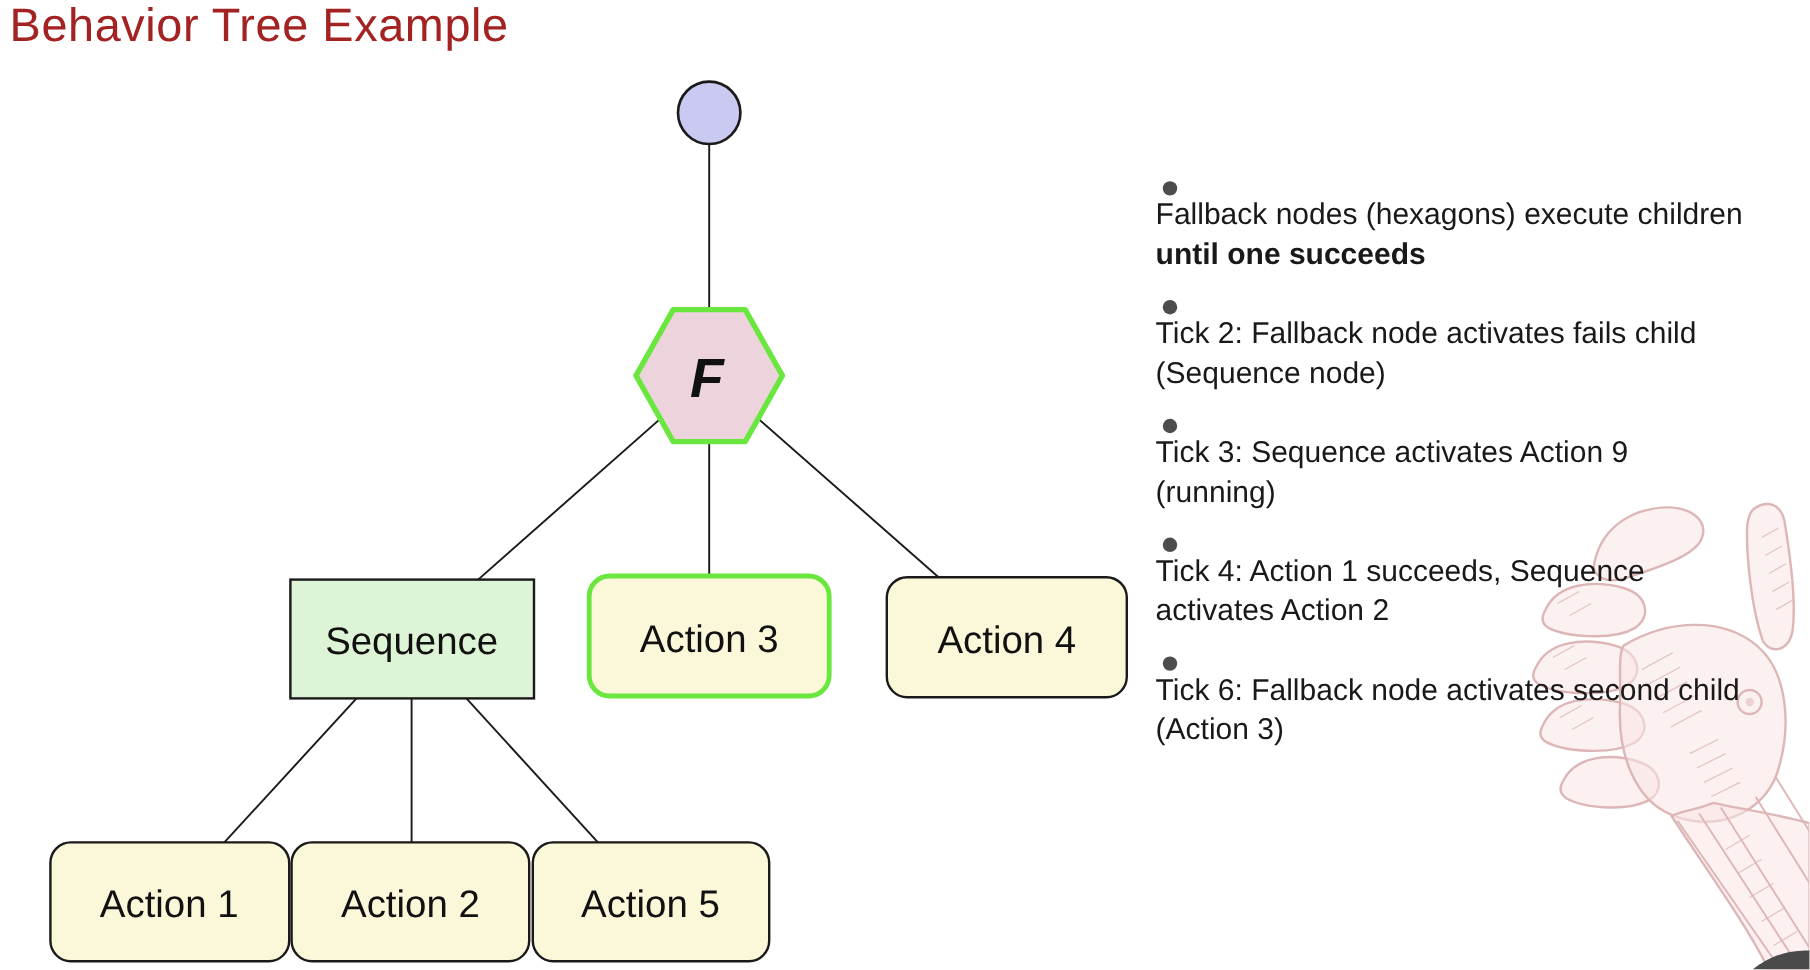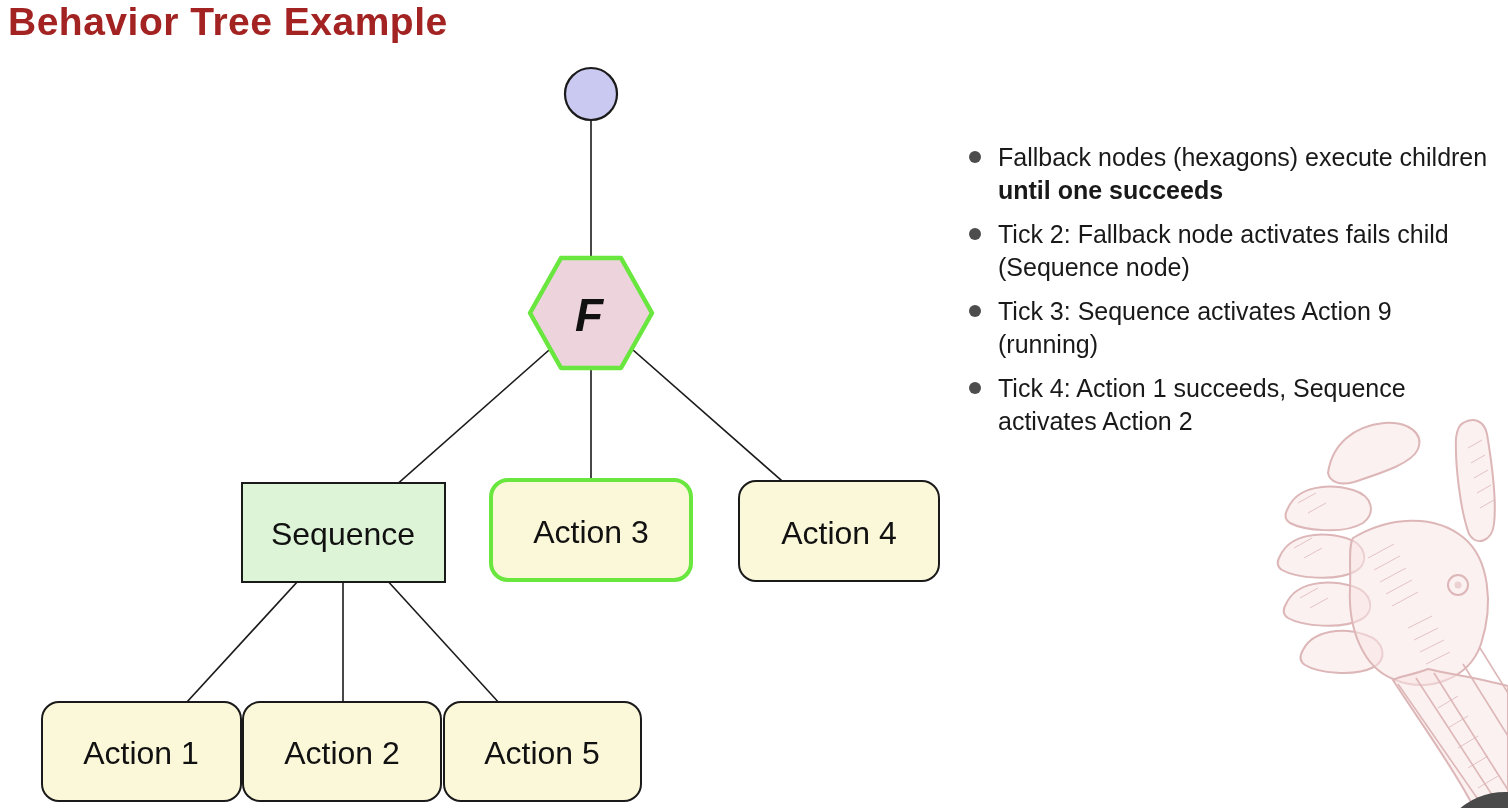--- a/index.html
+++ b/index.html
@@ -3,39 +3,40 @@
 <meta charset="utf-8">
 <style>
   html,body{margin:0;padding:0;}
   body{
     width:1508px;height:808px;position:relative;overflow:hidden;
     background:#ffffff;font-family:"Liberation Sans",sans-serif;
   }
   .slide-title{
     position:absolute;left:8px;top:0px;
     font-size:39px;color:#A32222;letter-spacing:0.5px;
-    font-weight:700;
+    font-weight:400;
   }
   .tree-svg{position:absolute;left:0;top:0;}
   .tree-svg text{
     font-family:"Liberation Sans",sans-serif;
     fill:#111111;
   }
   .node-label{font-size:32px;}
   .fallback-label{
     font-family:"Liberation Serif",serif;
     font-style:italic;font-size:46px;font-weight:700;
   }
   .bullet-list{
     position:absolute;left:963px;top:141px;width:545px;
     list-style:none;margin:0;padding:0;
   }
   .bullet-list li{
     display:flex;align-items:flex-start;
     margin-bottom:11px;
+    flex-direction:column;
   }
   .bullet-dot{
     flex:0 0 auto;width:12px;height:12px;border-radius:50%;
     background:#4D4D4D;margin:10px 17px 0 6px;
   }
   .bullet-text{
     margin:0;width:494px;
     font-size:25px;line-height:33px;color:#191919;
   }
   .bullet-text strong{font-weight:700;}
@@ -130,13 +131,17 @@
     <p class="bullet-text"><span>Tick 2: Fallback node activates fails child (Sequence node)</span></p>
   </li>
   <li>
     <span class="bullet-dot"></span>
     <p class="bullet-text"><span>Tick 3: Sequence activates Action 9 (running)</span></p>
   </li>
   <li>
     <span class="bullet-dot"></span>
     <p class="bullet-text"><span>Tick 4: Action 1 succeeds, Sequence activates Action 2</span></p>
   </li>
+  <li>
+    <span class="bullet-dot"></span>
+    <p class="bullet-text"><span>Tick 6: Fallback node activates second child (Action 3)</span></p>
+  </li>
 </ul>
 
 </body></html>

